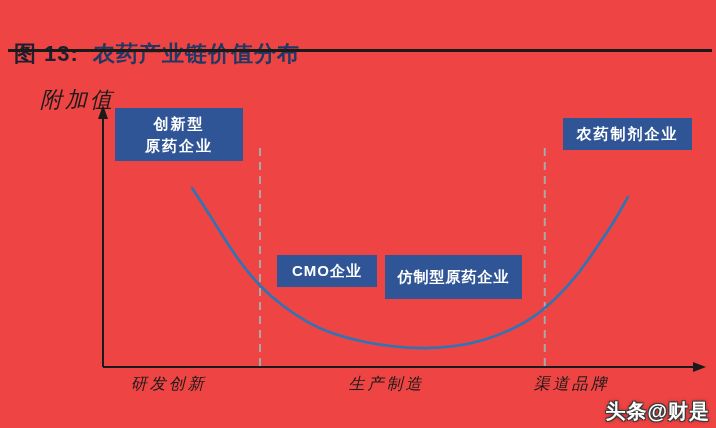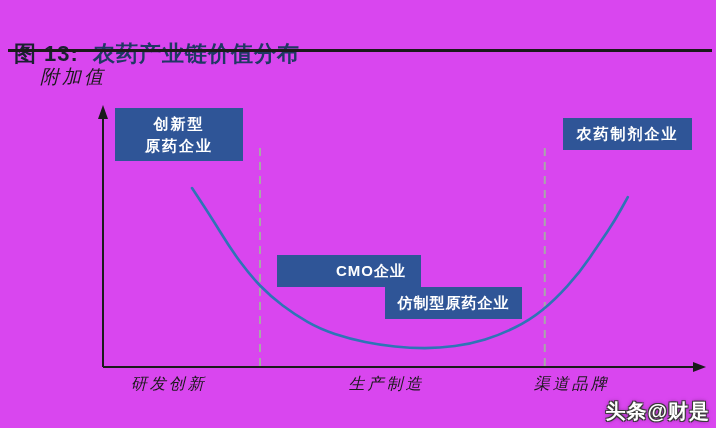--- a/index.html
+++ b/index.html
@@ -1,49 +1,49 @@
 <!DOCTYPE html>
 <html><head>
 <meta charset="utf-8">
 <style>
   html,body{margin:0;padding:0;background:#fff;}
   .page{
-    position:relative;width:716px;height:428px;background:#d946ef;
+    position:relative;width:716px;height:428px;background:#ef4444;
     font-family:"Liberation Sans",sans-serif;overflow:hidden;text-decoration:underline;
   }
   .title-row{
     position:absolute;left:14px;top:12px;width:690px;
     font-size:22px;font-weight:700;letter-spacing:1px;
     display:flex;align-items:baseline;gap:14px;
   }
   .figure-label{color:#1a2030;}
   .figure-title{color:#203864;margin-top:27px;}
   .title-rule{
     position:absolute;left:8px;top:49px;width:704px;height:3px;background:#1a1a1a;
   }
   .y-axis-label{
-    position:absolute;left:40px;top:64px;
+    position:absolute;left:40px;top:85px;
     font-family:"Liberation Serif",serif;font-style:italic;
-    font-size:19px;color:#1a1a1a;letter-spacing:3px;
+    font-size:22px;color:#1a1a1a;letter-spacing:3px;
   }
   .chart-svg{position:absolute;left:0;top:0;width:716px;height:428px;}
   .stage-label{
     font-family:"Liberation Serif",serif;font-style:italic;
     font-size:16px;fill:#1a1a1a;letter-spacing:3px;
   }
   .box{
     position:absolute;background:#2F5597;color:#ffffff;
     display:flex;flex-direction:column;align-items:center;justify-content:center;
     font-weight:700;font-size:15px;letter-spacing:2px;line-height:1.45;
     text-align:center;
   }
   .box-innovator{left:115px;top:108px;width:128px;height:53px;}
   .box-formulation{left:563px;top:118px;width:129px;height:32px;}
-  .box-cmo{left:277px;top:255px;width:100px;height:32px;letter-spacing:1px;padding-left:44px;}
-  .box-generic{left:385px;top:255px;width:137px;height:32px;letter-spacing:1px;margin-top:32px;}
+  .box-cmo{left:277px;top:255px;width:100px;height:32px;letter-spacing:1px;}
+  .box-generic{left:385px;top:255px;width:137px;height:44px;letter-spacing:1px;}
   .watermark{
     position:absolute;right:6px;bottom:3px;
     font-size:20px;font-weight:700;color:#ffffff;letter-spacing:1px;
     text-shadow:
       -1px -1px 0 #3a3a3a, 1px -1px 0 #3a3a3a,
       -1px 1px 0 #3a3a3a, 1px 1px 0 #3a3a3a,
       0 0 4px rgba(0,0,0,.6);
     text-align: center;
   }
 </style>

